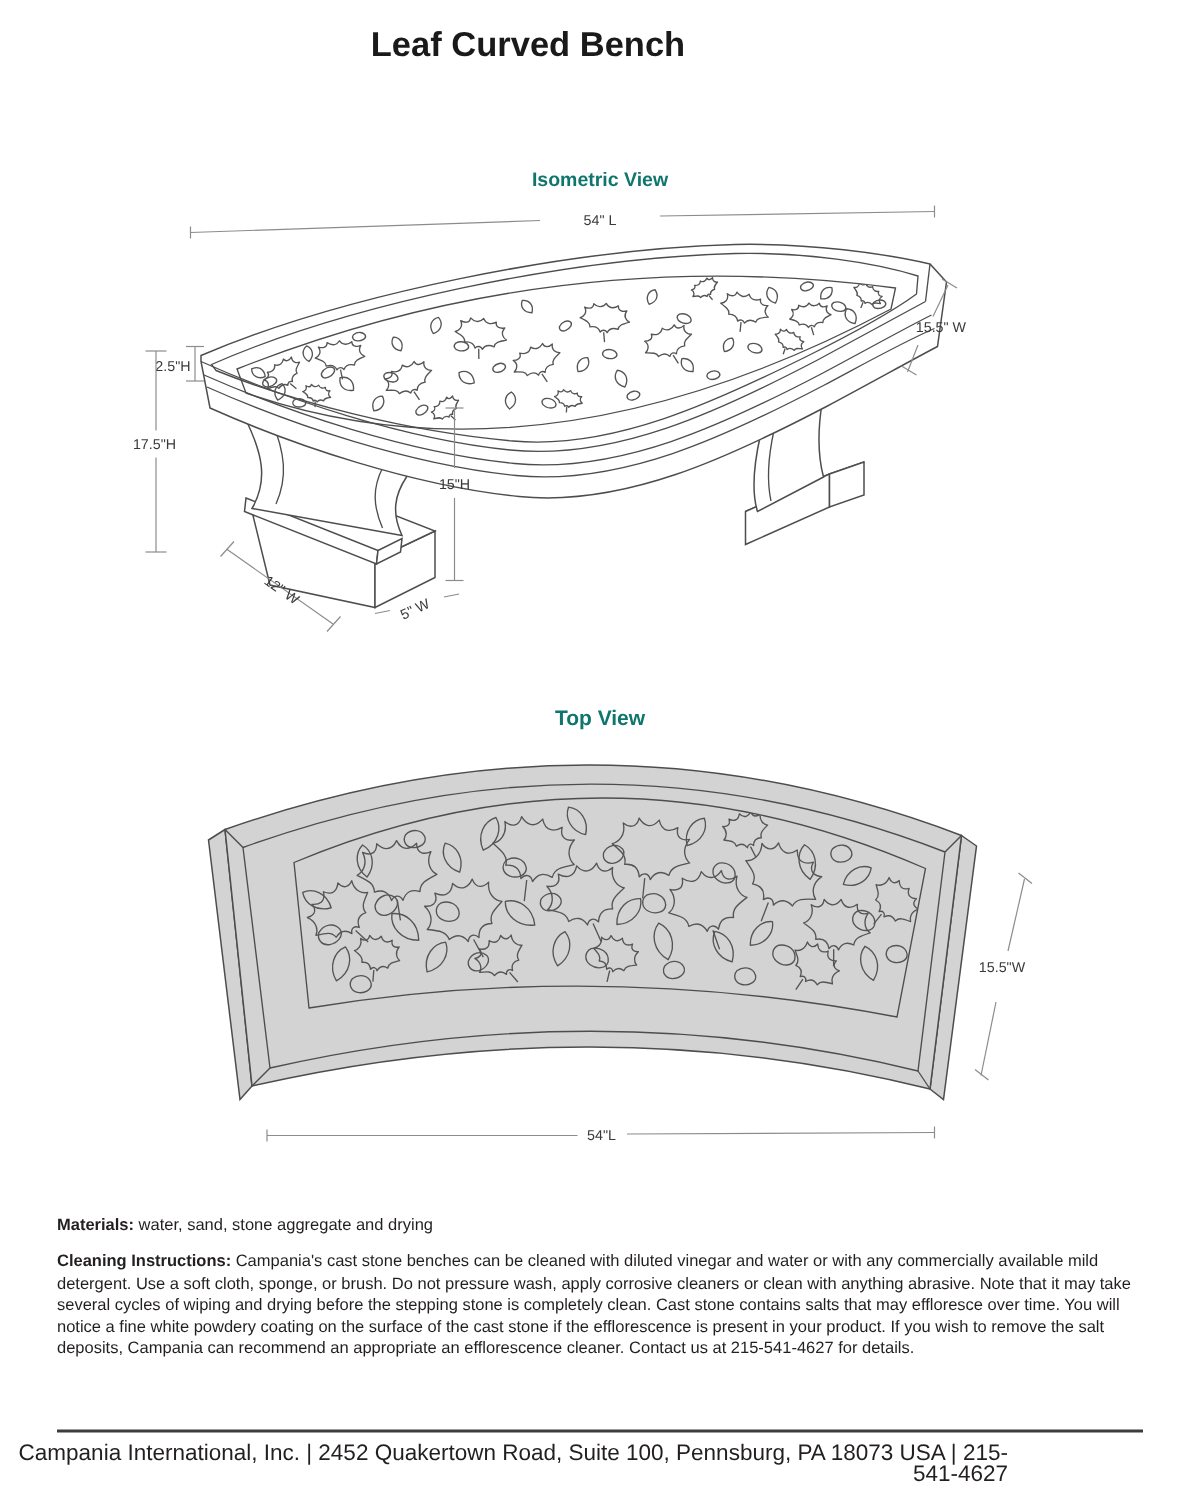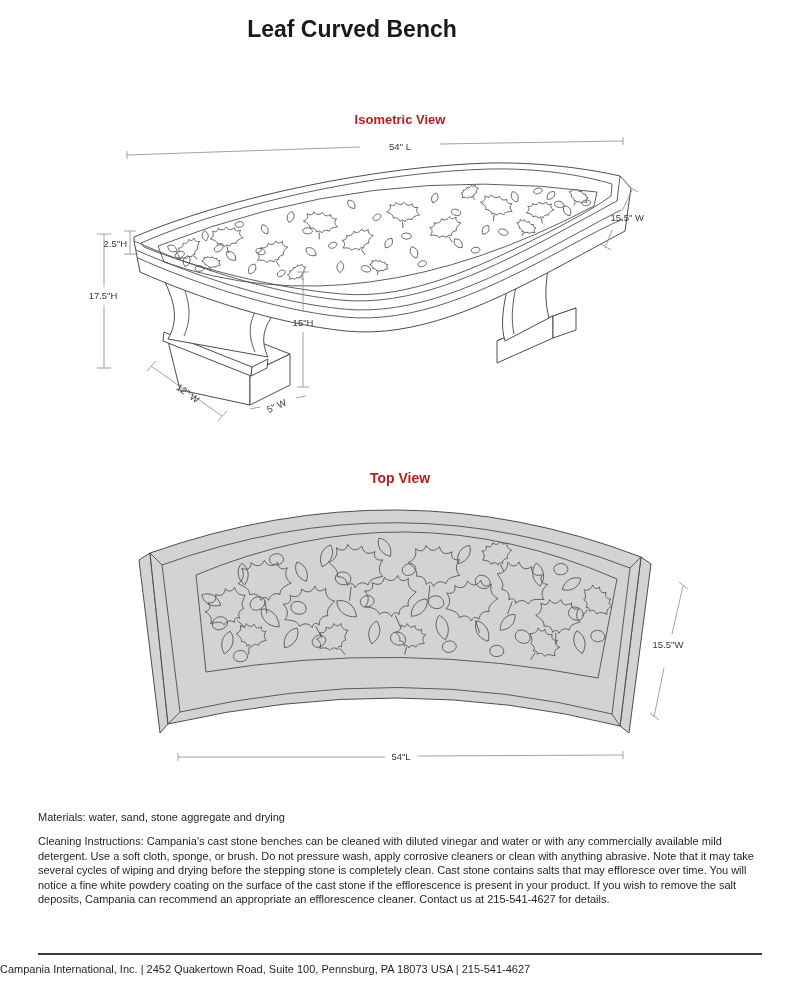--- a/index.html
+++ b/index.html
@@ -6,41 +6,41 @@
   .page{
     position:relative;width:800px;height:1000px;background:#ffffff;
     font-family:"Liberation Sans", sans-serif;color:#231f20;overflow:hidden;
   }
   .page-title{
     position:absolute;top:16px;left:0;width:704px;text-align:center;
     font-size:23px;font-weight:700;letter-spacing:0px;color:#1a1a1a;
   }
   .view-label{
     position:absolute;left:0;width:800px;text-align:center;
-    font-size:13px;font-weight:700;color:#b91c1c;
+    font-size:13px;font-weight:700;color:#0f766e;
   }
   #iso-label{top:112px;}
   #top-label{top:470px;font-size:14px;}
   svg.drawing{position:absolute;left:0;top:0;}
   .stone{fill:#ffffff;stroke:#4d4d4d;stroke-width:1;}
   .stone-gray{fill:#d3d3d4;stroke:#4d4d4d;stroke-width:1;}
   .iline{fill:none;stroke:#4d4d4d;stroke-width:0.9;}
   .leafln{fill:none;stroke:#555555;stroke-width:0.9;stroke-linejoin:round;}
   .dim{stroke:#8c8c8c;stroke-width:0.8;fill:none;}
   .dimtxt{font-size:9.5px;fill:#3a3a3a;font-family:"Liberation Sans",sans-serif;}
   .body-text{
     position:absolute;left:38px;width:727px;font-size:11px;line-height:14.6px;color:#231f20;
   }
-  .body-text b{font-weight:400;margin-right:3px;}
+  .body-text b{font-weight:700;margin-right:3px;}
   #materials{top:810px;}
   #cleaning{top:834px;}
   .footer-rule{position:absolute;left:38px;top:953px;width:724px;height:2px;background:#3c3c3c;}
   .footer{
-    position:absolute;left:0;top:962px;width:672px;text-align:left;
-    font-size:11px;line-height:14px;color:#231f20;
+    position:absolute;left:0;top:962px;width:672px;text-align:right;
+    font-size:15px;line-height:14px;color:#231f20;
   }
   .footer a{color:#4a7ab5;text-decoration:underline;cursor:pointer;}
 </style>
 </head>
 <body>
 
 <div class="page">
 
   <div class="page-title">Leaf Curved Bench</div>
   <div class="view-label" id="iso-label">Isometric View</div>

